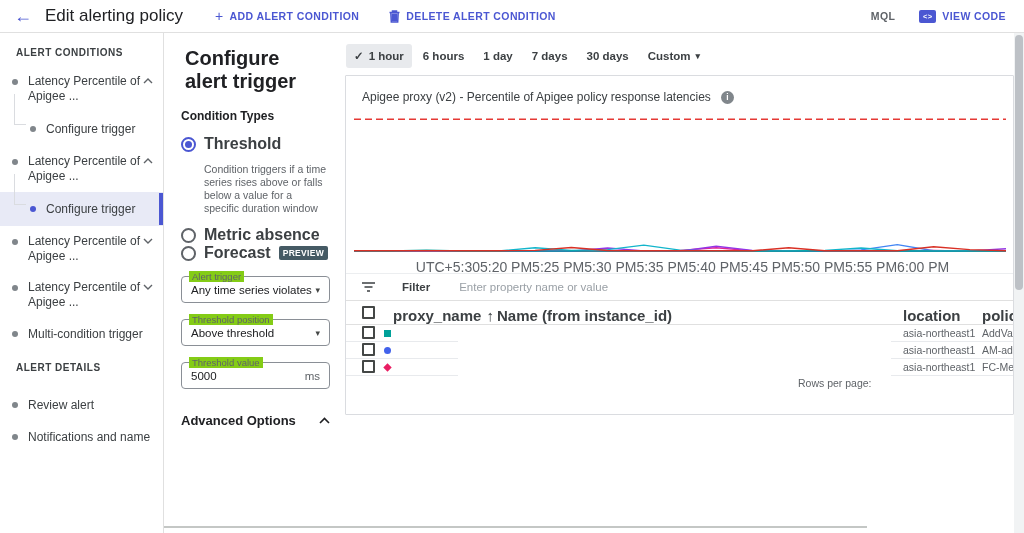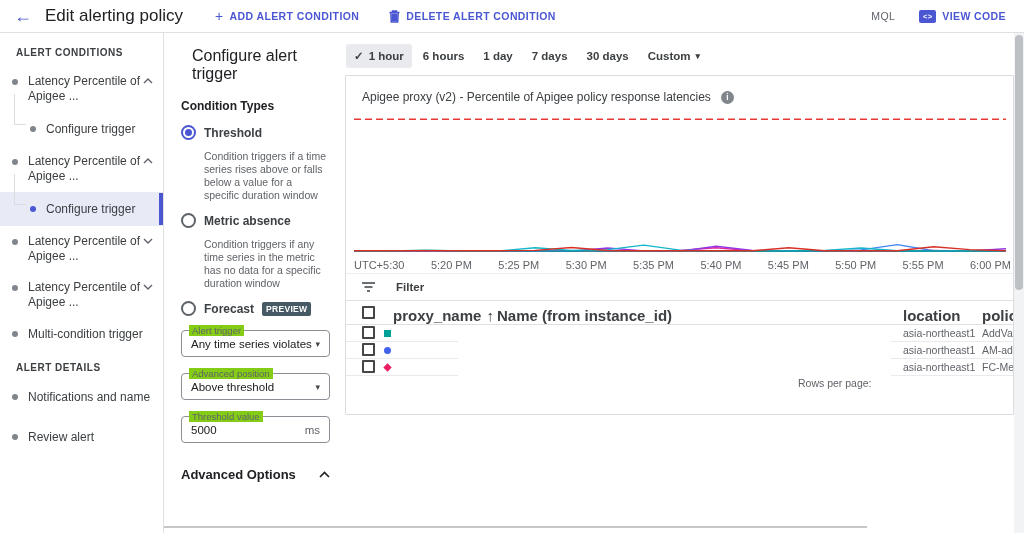--- a/index.html
+++ b/index.html
@@ -16,21 +16,21 @@
 
   
   .topbar{position:absolute;top:0;left:0;right:0;height:33px;border-bottom:1px solid var(--divider);display:flex;align-items:center;background:#fff;z-index:6}
   .back{color:var(--accent);font-size:18px;line-height:1;margin:0 13px 0 14px;cursor:pointer}
   .title{font-size:17px;color:var(--txt)}
   .tb-btn{display:flex;align-items:center;gap:6px;color:var(--accent);font-size:10.5px;font-weight:700;letter-spacing:.4px;cursor:pointer}
   .tb-btn.add{margin-left:32px}
   .tb-btn.del{margin-left:30px}
   .plus{font-size:14px;font-weight:400;line-height:1;margin-top:-1px}
   .tb-right{margin-left:auto;display:flex;align-items:center;gap:24px;margin-right:18px}
-  .mql{color:var(--gray);font-size:10.5px;font-weight:400;letter-spacing:.4px;cursor:pointer}
+  .mql{color:var(--gray);font-size:10.5px;font-weight:700;letter-spacing:.4px;cursor:pointer}
   .viewcode{display:flex;align-items:center;gap:6px;color:var(--accent);font-size:10.5px;font-weight:700;letter-spacing:.4px;cursor:pointer}
   .code-ic{width:17px;height:13px;background:var(--accent);border-radius:2px;color:#fff;font-size:7.5px;font-weight:700;display:flex;align-items:center;justify-content:center}
 
   
   .sidebar{position:absolute;top:33px;left:0;width:164px;bottom:0;border-right:1px solid var(--divider);padding-top:8px;font-size:12px;color:#3c4043;background:#fff}
   .sb-sec{font-size:10px;font-weight:700;letter-spacing:.5px;color:#3c4043;padding:6px 16px 8px}
   .sb-item{display:flex;align-items:flex-start;padding:8px 8px 8px 12px;cursor:pointer}
   .sb-item .dot{margin:5px 10px 0 0}
   .dot{width:6px;height:6px;border-radius:50%;background:#80868b;flex:none}
   .sb-lbl{line-height:15px;flex:1}
@@ -39,50 +39,50 @@
   .sb-child .dot{margin-right:10px}
   .conn{position:absolute;left:14px;top:-18px;width:12px;height:31px;border-left:1px solid var(--border);border-bottom:1px solid var(--border)}
   .sb-child.sel{background:#e8eaf6}
   .sb-child.sel::after{content:"";position:absolute;right:0;top:1px;bottom:1px;width:4px;background:var(--accent)}
   .sb-child.sel .dot{background:var(--accent)}
   .sb-single{display:flex;align-items:center;padding:9px 8px 9px 12px;cursor:pointer}
   .sb-single .dot{margin-right:10px}
 
   
   .middle{position:absolute;left:164px;top:33px;width:181px;bottom:0;padding:14px 15px 0 17px;background:#fff}
-  .cfg-title{font-size:16px;font-weight:400;margin:0 11px 16px}
+  .cfg-title{font-size:20px;font-weight:700;margin:0 4px 16px}
   .cond-types{font-size:12px;font-weight:700;margin:0 0 12px}
   .radio-row{display:flex;align-items:center;gap:8px}
   .radio{width:15px;height:15px;border:2px solid #5f6368;border-radius:50%;position:relative;flex:none}
   .radio.on{border-color:var(--accent)}
   .radio.on::after{content:"";position:absolute;inset:2px;border-radius:50%;background:var(--accent)}
-  .radio-lbl{font-size:12px;font-weight:700;color:#3c4043}
+  .radio-lbl{font-size:16px;font-weight:700;color:#3c4043}
   .badge{background:#455a64;color:#fff;font-size:8.5px;font-weight:700;letter-spacing:.3px;padding:2px 4px;border-radius:2px}
   .radio-desc{font-size:10.5px;color:var(--gray);line-height:13px;margin:10px 0 11px 23px}
   .field{position:relative;border:1px solid #8a8f96;border-radius:4px;height:27px;display:flex;align-items:center;padding:0 9px;font-size:11.5px;background:#fff;cursor:pointer}
   .flabel{position:absolute;top:-6px;left:7px;background:#84cc16;padding:0 3px;font-size:9.5px;color:var(--gray);white-space:nowrap}
   .fcaret{margin-left:auto;color:#444746;font-size:9px}
   .field input{border:none;outline:none;width:60px;font:inherit;color:var(--txt);padding:0;background:transparent}
   .unit{color:var(--gray);margin-left:auto}
   .adv{display:flex;justify-content:space-between;align-items:center;font-size:13px;font-weight:700;margin:24px 0 18px}
   .mt16{margin-top:16px}.mt14{margin-top:14px}
 
   
   .chips{position:absolute;left:346px;top:44px;display:flex;align-items:center;gap:3px;font-size:11.5px;font-weight:700;color:#3c4043}
   .chip{padding:5px 8px;border-radius:3px;display:flex;align-items:center;gap:5px;cursor:pointer;white-space:nowrap}
   .chip.sel{background:#e8eaed}
   .chip .ccaret{font-size:9px;color:#3c4043}
 
   .card{position:absolute;left:345px;top:75px;width:669px;height:340px;border:1px solid var(--border);border-radius:1px;background:#fff;overflow:hidden}
   .c-title{position:absolute;top:14px;left:16px;display:flex;align-items:center;gap:10px;font-size:12px;color:#3c4043}
   .info{width:13px;height:13px;border-radius:50%;background:#80868b;color:#fff;font-size:8.5px;font-weight:700;display:flex;align-items:center;justify-content:center;cursor:pointer}
   #chart-svg{position:absolute;top:22px;left:8px}
-  .xaxis{position:absolute;top:183px;left:8px;right:2px;display:flex;justify-content:space-between;font-size:11px;color:var(--gray)}
+  .xaxis{position:absolute;top:183px;left:8px;right:2px;display:flex;justify-content:center;font-size:14px;color:var(--gray)}
   .xaxis span{white-space:nowrap}
-  .f-row{position:absolute;top:197px;left:0;right:0;height:28px;border-top:1px solid #eceef0;border-bottom:1px solid var(--divider);display:flex;align-items:center;padding:2px 16px;gap:21px}
+  .f-row{position:absolute;top:197px;left:0;right:0;height:28px;border-top:1px solid #eceef0;border-bottom:1px solid var(--divider);display:flex;align-items:center;padding:2px 16px;gap:27px}
   .f-lbl{font-size:11.5px;font-weight:700;color:#3c4043}
   .f-input{border:none;outline:none;font-size:11.5px;flex:1;color:var(--txt)}
   .f-input::placeholder{color:#9aa0a6}
   .t-head{position:absolute;top:226px;left:0;right:0;height:23px;border-bottom:1px solid var(--divider);font-size:15px;font-weight:700;color:#3c4043}
   .cb{width:13px;height:13px;border:2px solid #444746;border-radius:1px;cursor:pointer;background:#fff}
   .hcb{position:absolute;left:16px;top:4px}
   .col-proxy{position:absolute;left:47px;top:5px;display:flex;gap:5px;align-items:center;cursor:pointer}
   .sortarrow{font-weight:700;color:#3c4043}
   .col-name{position:absolute;left:151px;top:5px}
   .col-loc{position:absolute;left:557px;top:5px}
@@ -174,60 +174,59 @@
         </svg>
     </div>
 
     <div class="sb-single">
       <span class="dot"></span>
       <span>Multi-condition trigger</span>
     </div>
 
     <div class="sb-sec" style="padding-top:12px">ALERT DETAILS</div>
 
+    <div class="sb-single" style="margin-top:8px">
+      <span class="dot"></span>
+      <span>Review alert</span>
+    </div>
     <div class="sb-single">
       <span class="dot"></span>
       <span>Notifications and name</span>
-    </div>
-    <div class="sb-single" style="margin-top:8px">
-      <span class="dot"></span>
-      <span>Review alert</span>
     </div>
   </div>
 
   <div class="middle">
     <h1 class="cfg-title">Configure alert trigger</h1>
     <div class="cond-types">Condition Types</div>
 
     <div class="radio-row">
       <span class="radio on"></span>
       <span class="radio-lbl">Threshold</span>
     </div>
     <div class="radio-desc">Condition triggers if a time series rises above or falls below a value for a specific duration window</div>
 
     <div class="radio-row">
       <span class="radio"></span>
       <span class="radio-lbl">Metric absence</span>
     </div>
-    <div class="radio-desc">Condition triggers if any time series in the metric has no data for a specific duration window</div>
 
     <div class="radio-row">
       <span class="radio"></span>
       <span class="radio-lbl">Forecast</span>
       <span class="badge">PREVIEW</span>
     </div>
 
     <div class="field mt14">
       <span class="flabel">Alert trigger</span>
       <span>Any time series violates</span>
       <span class="fcaret">▾</span>
     </div>
 
     <div class="field mt16">
-      <span class="flabel">Advanced position</span>
+      <span class="flabel">Threshold position</span>
       <span>Above threshold</span>
       <span class="fcaret">▾</span>
     </div>
 
     <div class="field mt16">
       <span class="flabel">Threshold value</span>
       <input value="5000" style="">
       <span class="unit">ms</span>
     </div>
 
@@ -282,20 +281,21 @@
       <span>5:50 PM</span>
       <span>5:55 PM</span>
       <span>6:00 PM</span>
     </div>
 
     <div class="f-row">
       <svg width="13" height="10" viewBox="0 0 13 10">
           <path d="M0 1h13M2.5 5h8M5 9h3" stroke="#3c4043" stroke-width="1.6"></path>
         </svg>
       <span class="f-lbl">Filter</span>
+      <input class="f-input" placeholder="Enter property name or value" style="">
     </div>
 
     <div class="t-head">
       <span class="cb hcb"></span>
       <span class="col-proxy">
         <span>proxy_name</span>
         <span class="sortarrow">↑</span>
       </span>
       <span class="col-name">Name (from instance_id)</span>
       <span class="col-loc">location</span>

